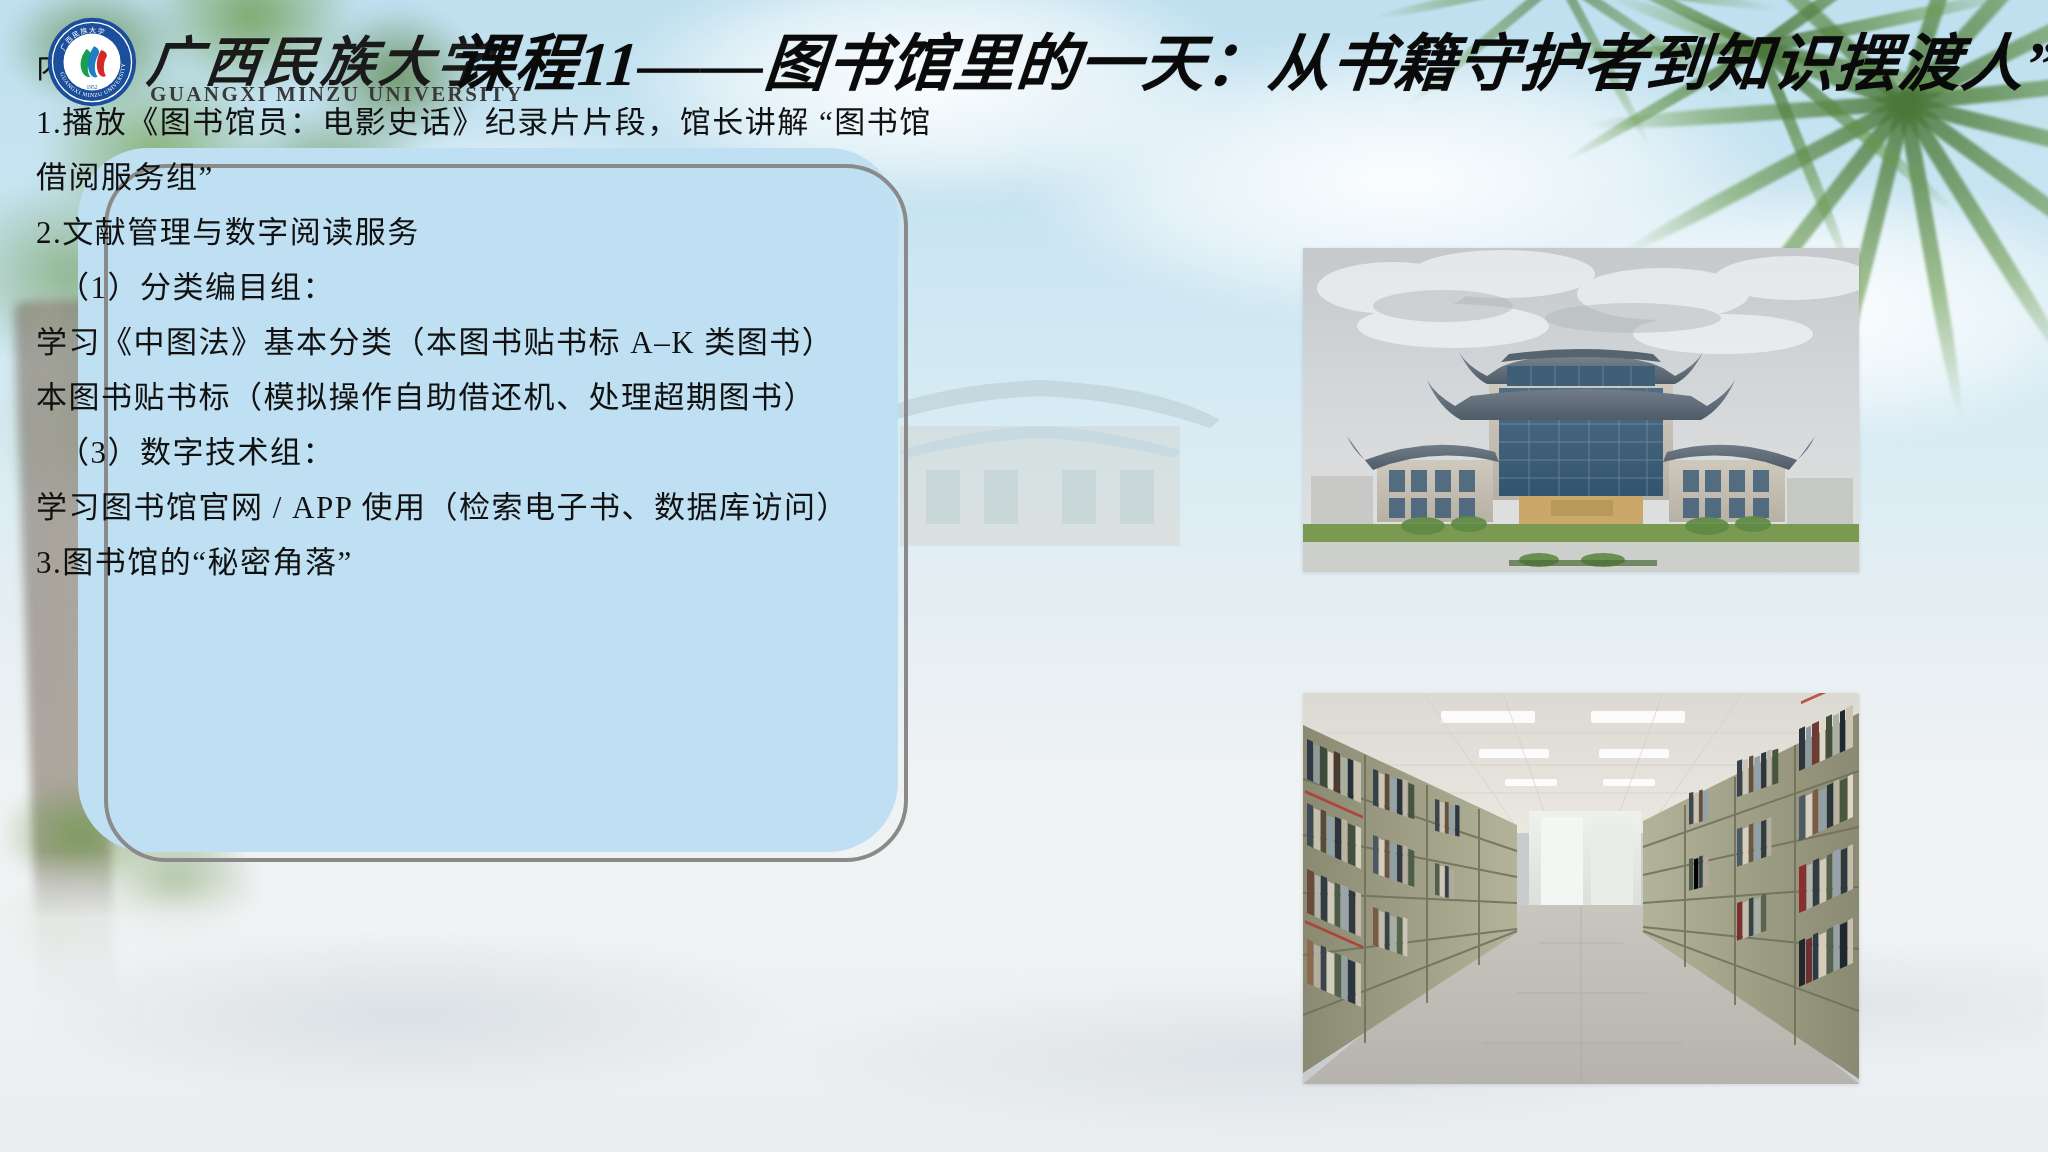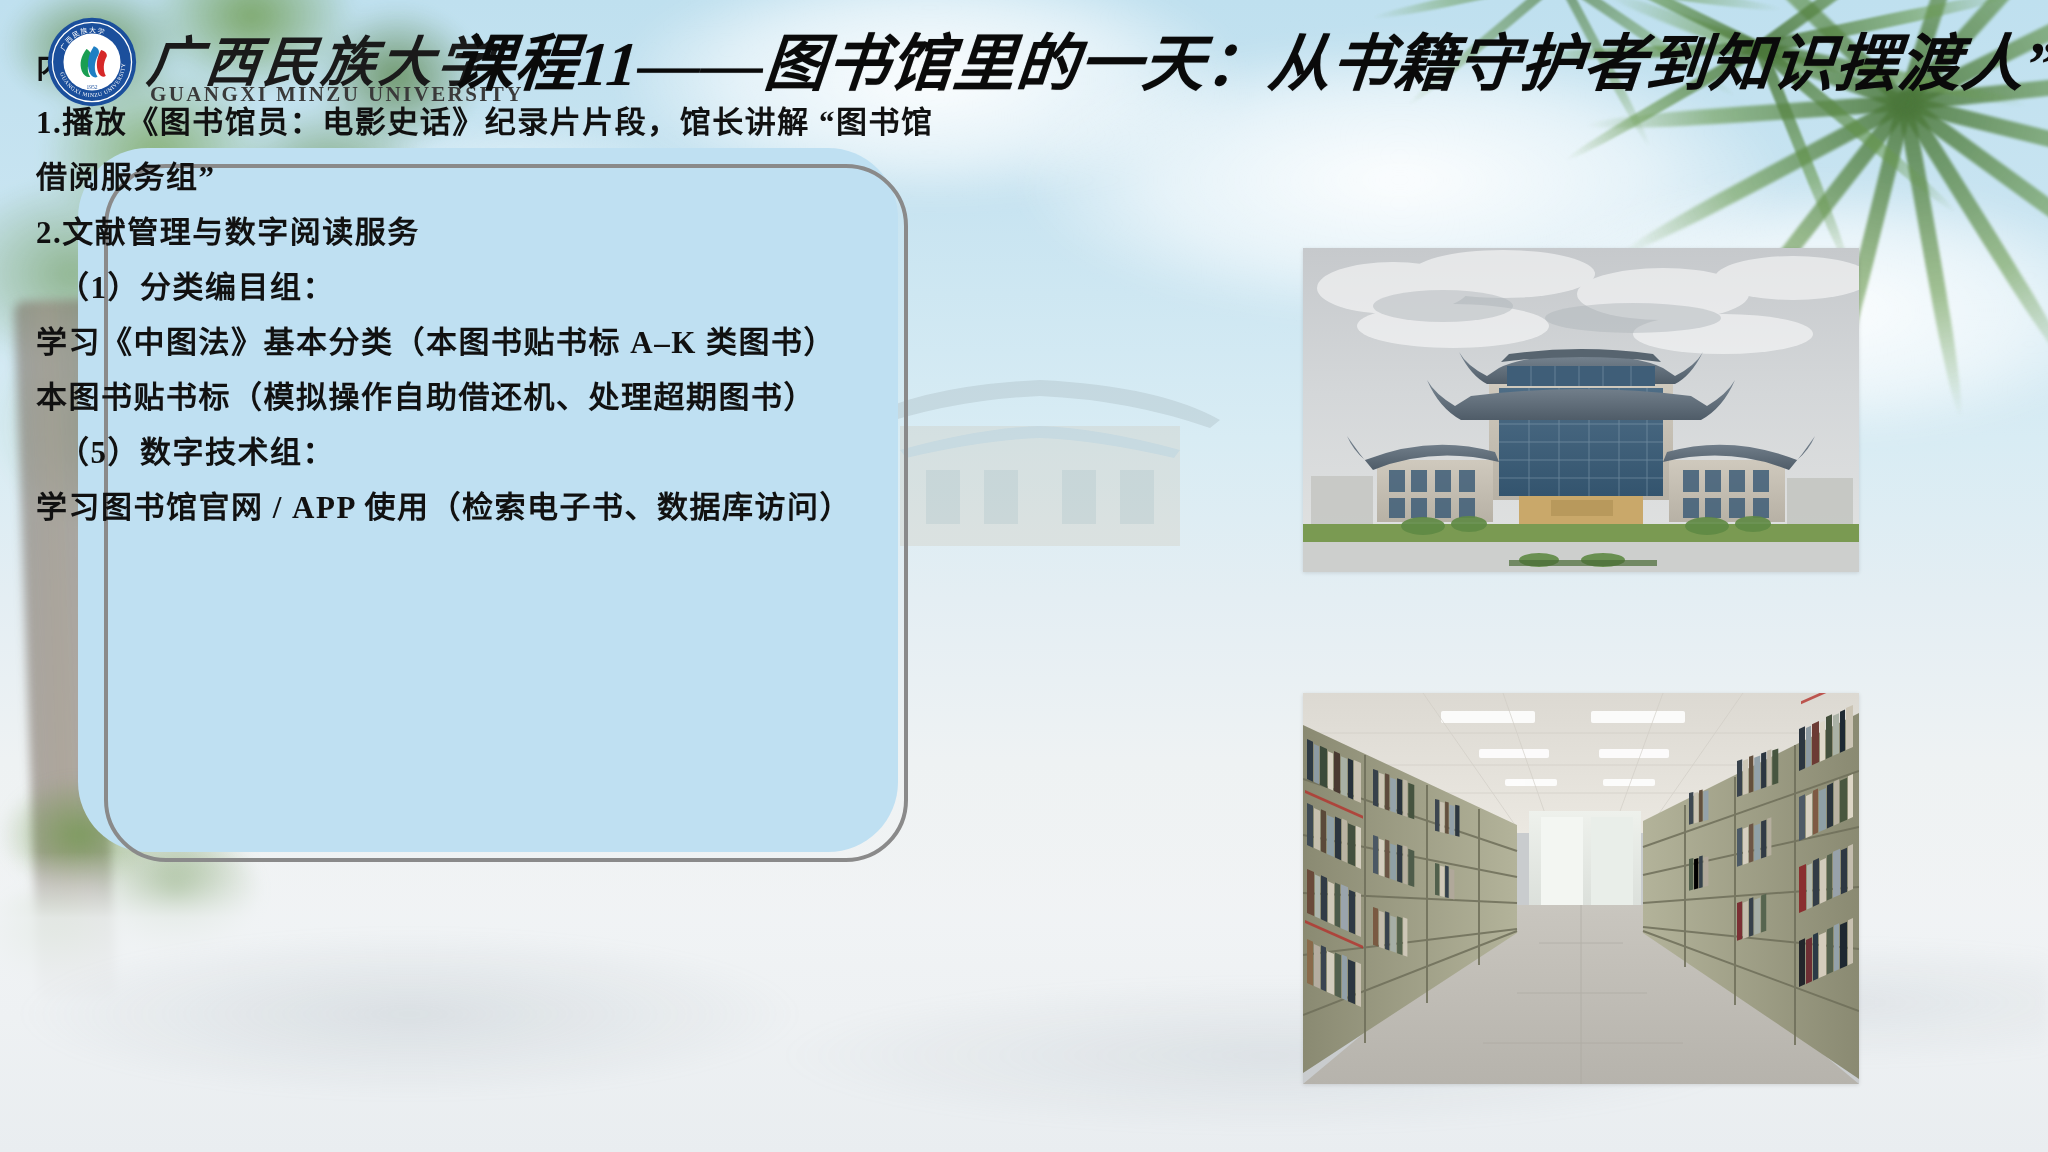--- a/index.html
+++ b/index.html
@@ -212,21 +212,21 @@
   .card-body {
     position: absolute;
     left: 36px;
     top: 40px;
     width: 770px;
     z-index: 5;
   }
   .line {
     font-family: "Liberation Serif", "DejaVu Serif", serif;
     font-size: 31px;
-    font-weight: 700;
+    font-weight: 400;
     color: #111111;
     line-height: 55px;
     letter-spacing: 1.5px;
     white-space: nowrap;
   }
   .line.indent { padding-left: 22px; }
 
   
   .photo {
     position: absolute;
@@ -348,22 +348,23 @@
     <div class="card-inner-border"></div>
   </div>
   <div class="card-body">
     <div class="line">内容：</div>
     <div class="line">1.播放《图书馆员：电影史话》纪录片片段，馆长讲解 “图书馆</div>
     <div class="line">借阅服务组”</div>
     <div class="line">2.文献管理与数字阅读服务</div>
     <div class="line indent">（1）分类编目组：</div>
     <div class="line">学习《中图法》基本分类（本图书贴书标 A–K 类图书）</div>
     <div class="line">本图书贴书标（模拟操作自助借还机、处理超期图书）</div>
-    <div class="line indent">（5）数字技术组：</div>
+    <div class="line indent">（3）数字技术组：</div>
     <div class="line">学习图书馆官网 / APP 使用（检索电子书、数据库访问）</div>
+    <div class="line">3.图书馆的“秘密角落”</div>
   </div>
 
   <div class="photo photo-library-building">
     <svg viewBox="0 0 556 324" preserveAspectRatio="none">
       <defs>
         <linearGradient id="skyG" x1="0" y1="0" x2="0" y2="1">
           <stop offset="0%" stop-color="#c6c9cc"></stop>
           <stop offset="45%" stop-color="#d4d7d9"></stop>
           <stop offset="100%" stop-color="#e2e3e2"></stop>
         </linearGradient>

